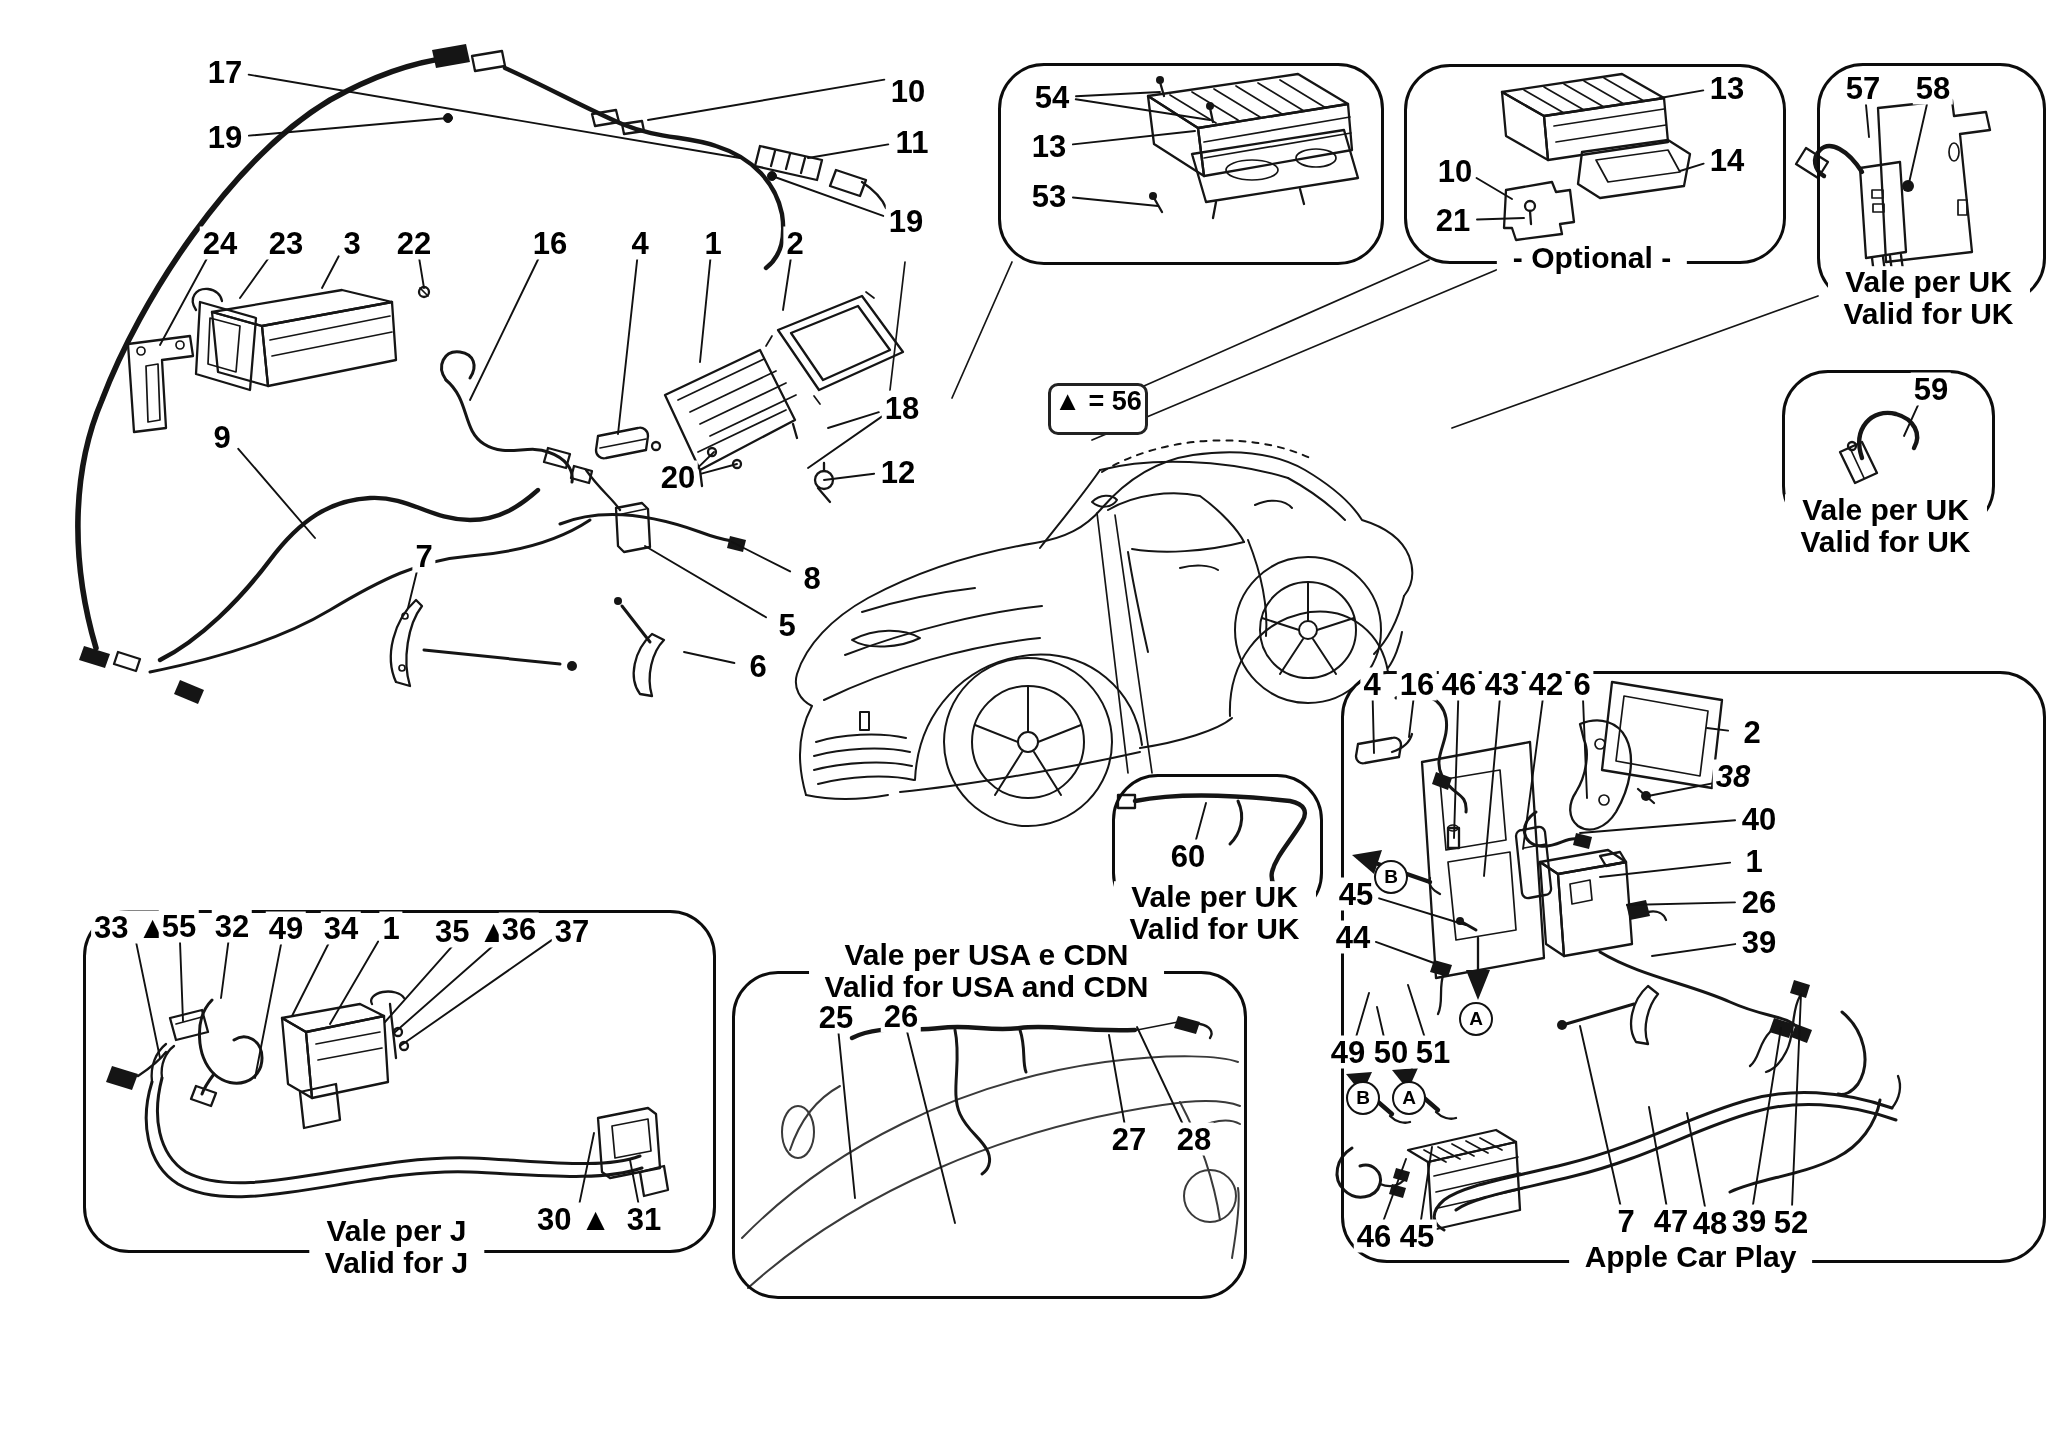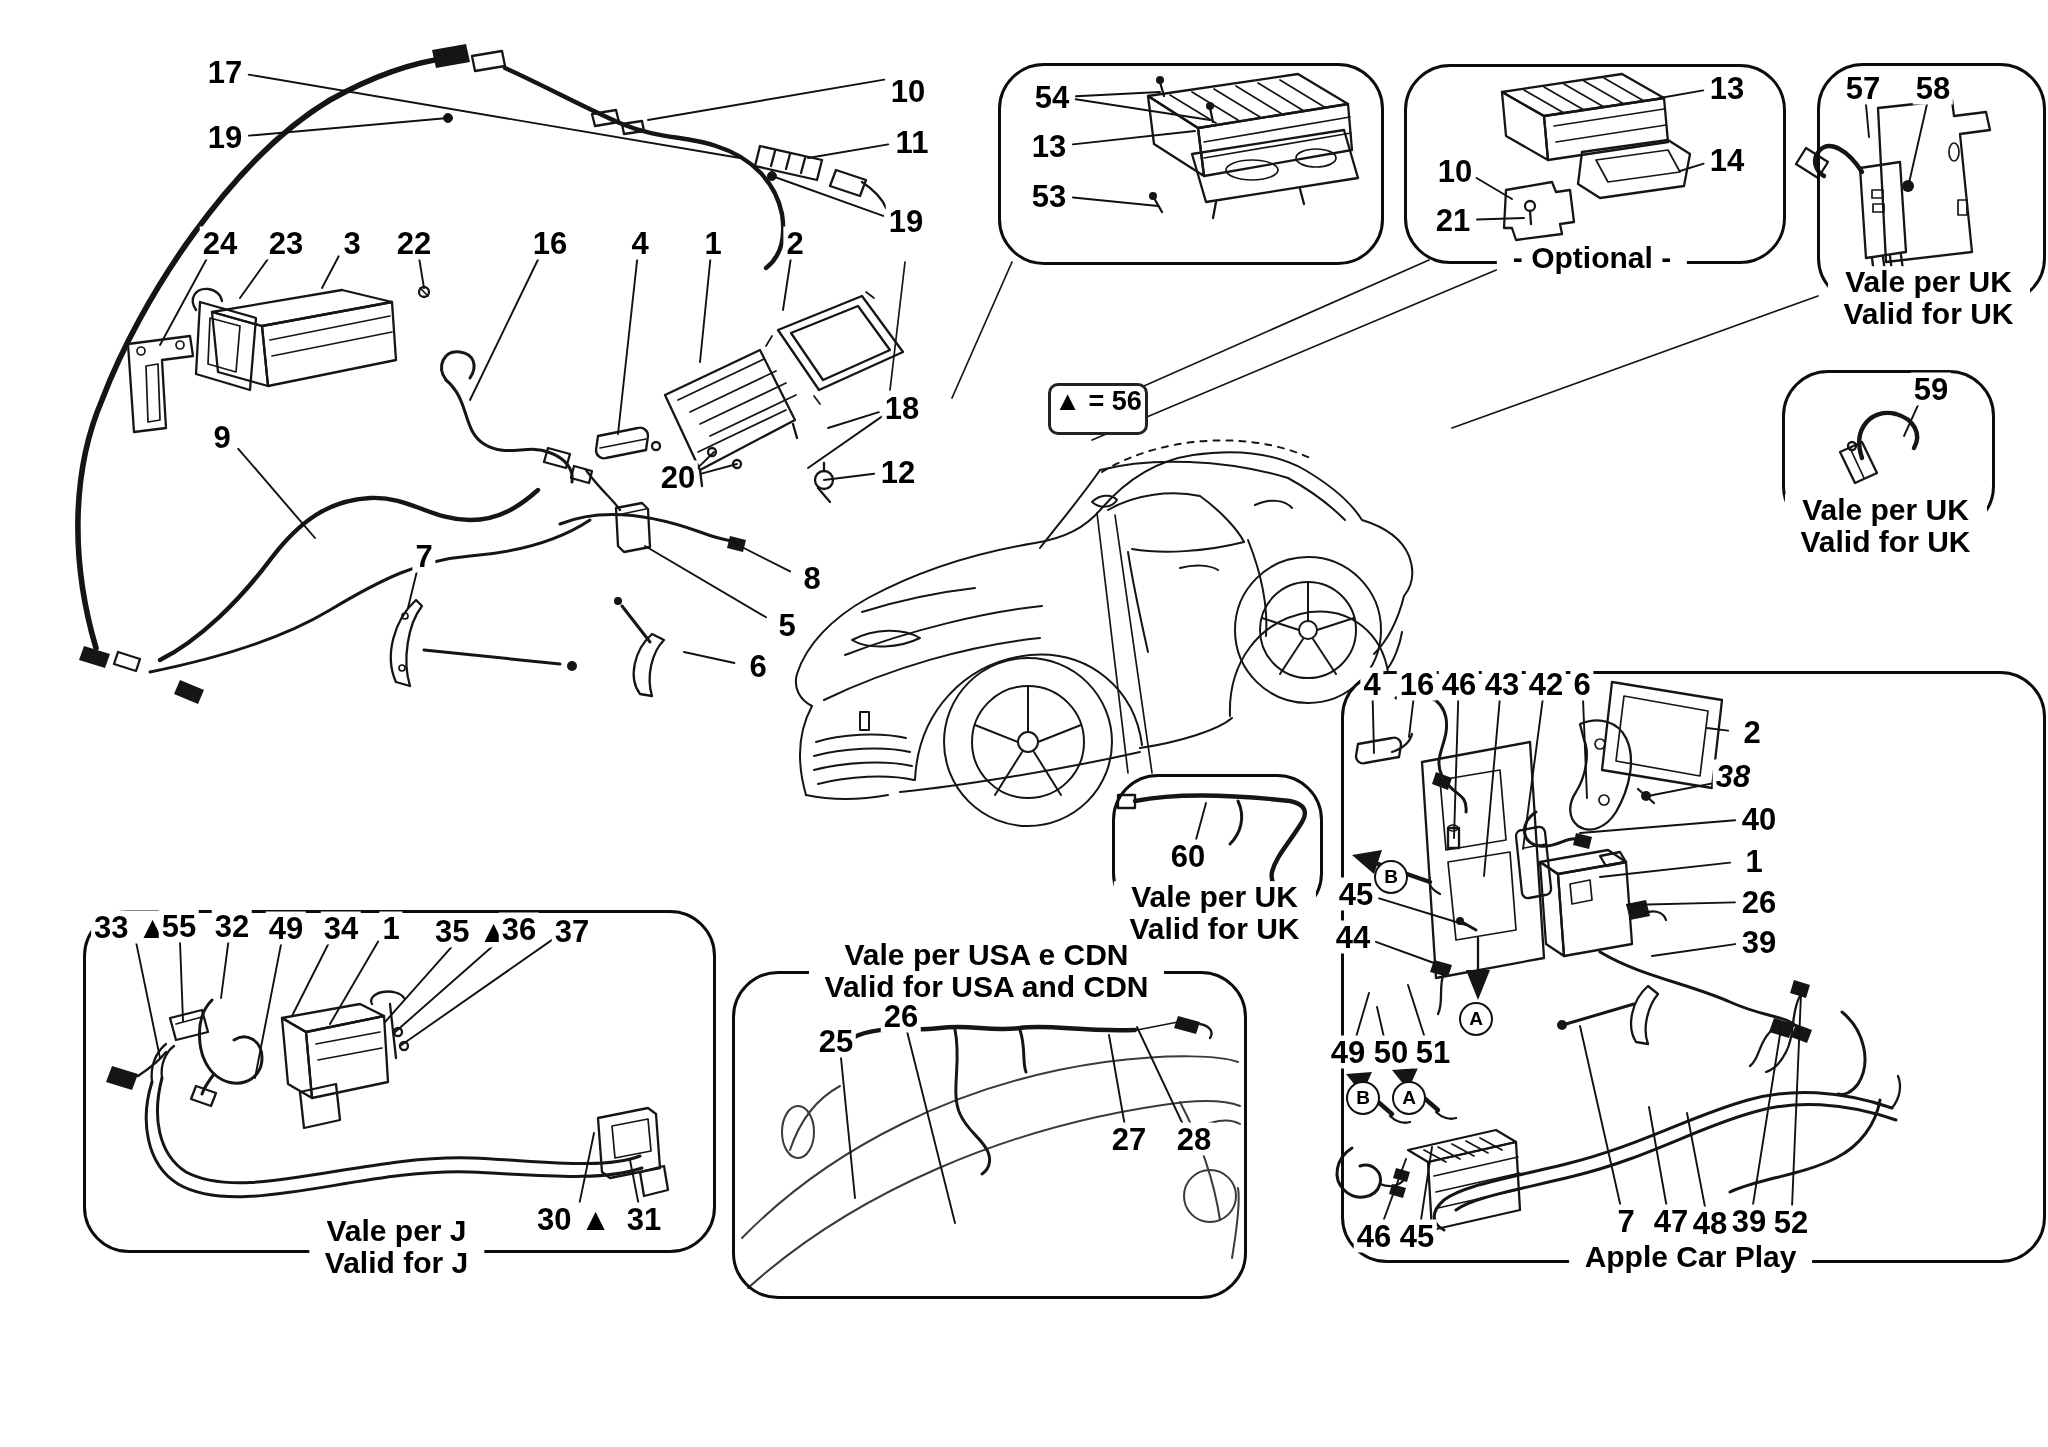--- a/index.html
+++ b/index.html
@@ -492,21 +492,21 @@
       <div class="callout" style="left: 179px; top: 926px;">55</div>
       <div class="callout" style="left: 232px; top: 926px;">32</div>
       <div class="callout" style="left: 286px; top: 928px;">49</div>
       <div class="callout" style="left: 341px; top: 928px;">34</div>
       <div class="callout" style="left: 391px; top: 928px;">1</div>
       <div class="callout" style="left: 472px; top: 931px;">35 ▲</div>
       <div class="callout" style="left: 519px; top: 929px;">36</div>
       <div class="callout" style="left: 572px; top: 931px;">37</div>
       <div class="callout" style="left: 574px; top: 1219px;">30 ▲</div>
       <div class="callout" style="left: 644px; top: 1219px;">31</div>
-      <div class="callout" style="left: 836px; top: 1017px; margin-top: 24px;">25</div>
+      <div class="callout" style="left: 836px; top: 1017px;">25</div>
       <div class="callout" style="left: 901px; top: 1016px;">26</div>
       <div class="callout" style="left: 1129px; top: 1139px;">27</div>
       <div class="callout" style="left: 1194px; top: 1139px;">28</div>
       <div class="callout" style="left: 1372px; top: 684px;">4</div>
       <div class="callout" style="left: 1417px; top: 684px;">16</div>
       <div class="callout" style="left: 1459px; top: 684px;">46</div>
       <div class="callout" style="left: 1502px; top: 684px;">43</div>
       <div class="callout" style="left: 1546px; top: 684px;">42</div>
       <div class="callout" style="left: 1582px; top: 684px;">6</div>
       <div class="callout" style="left: 1752px; top: 732px;">2</div>

